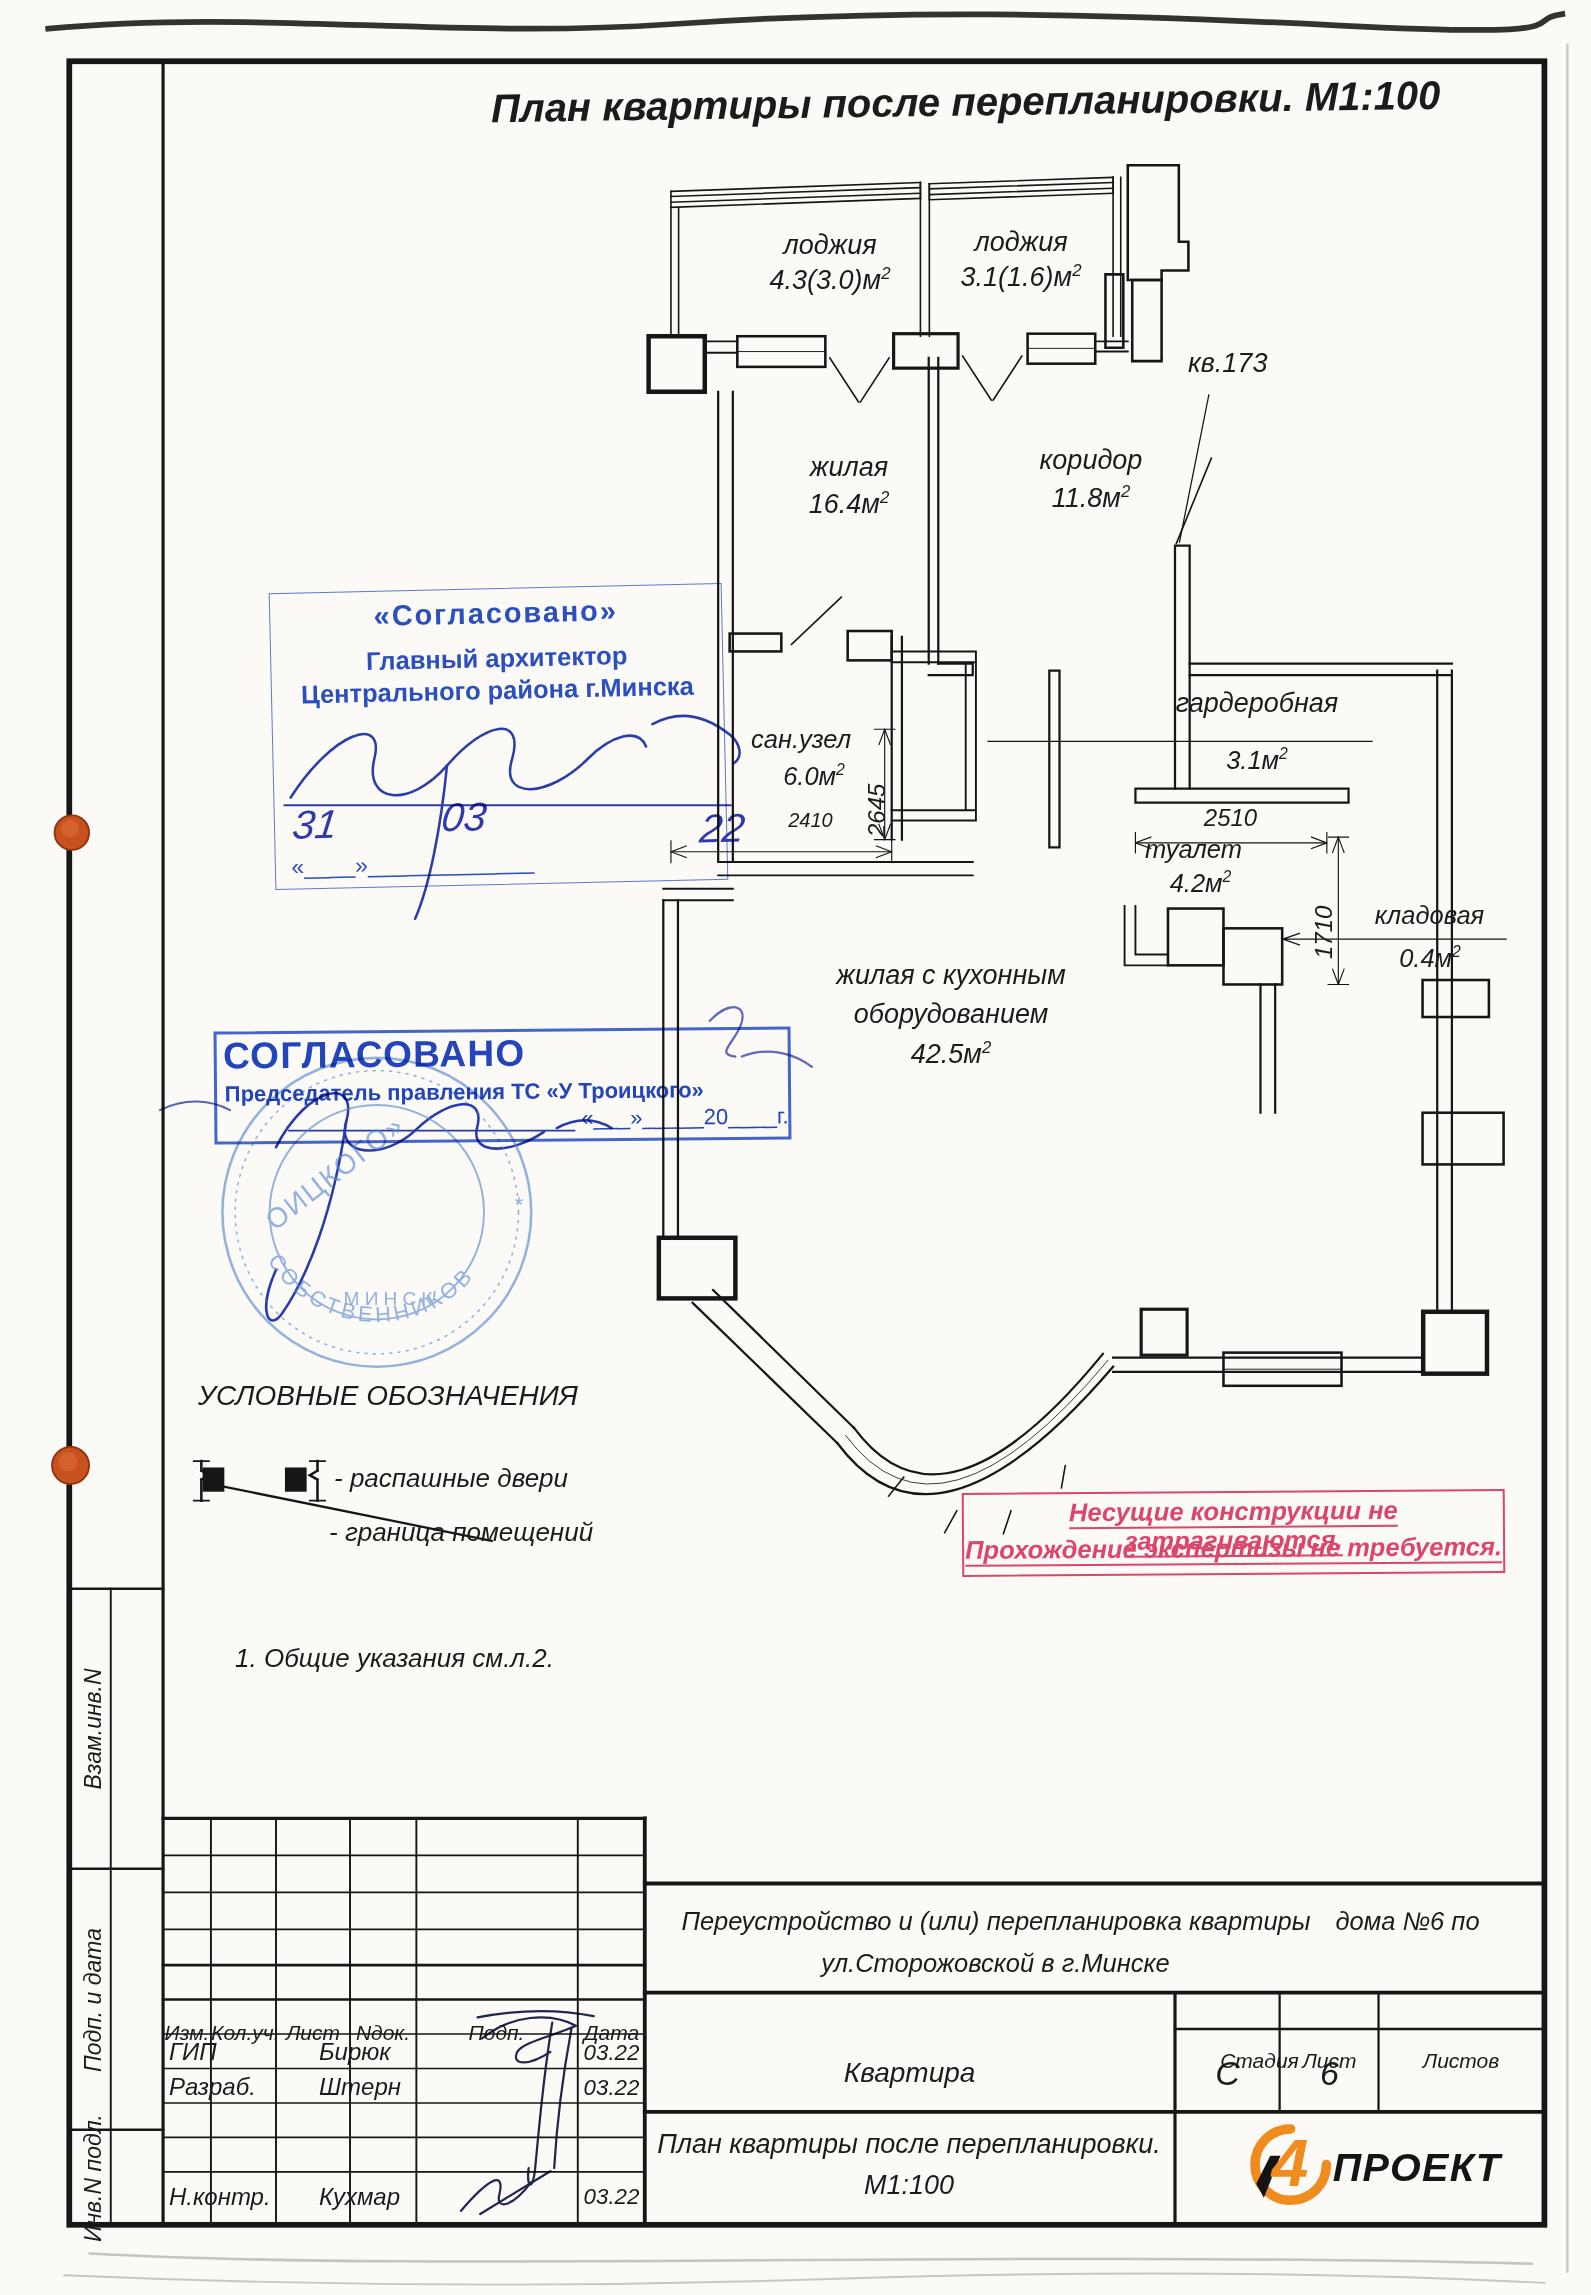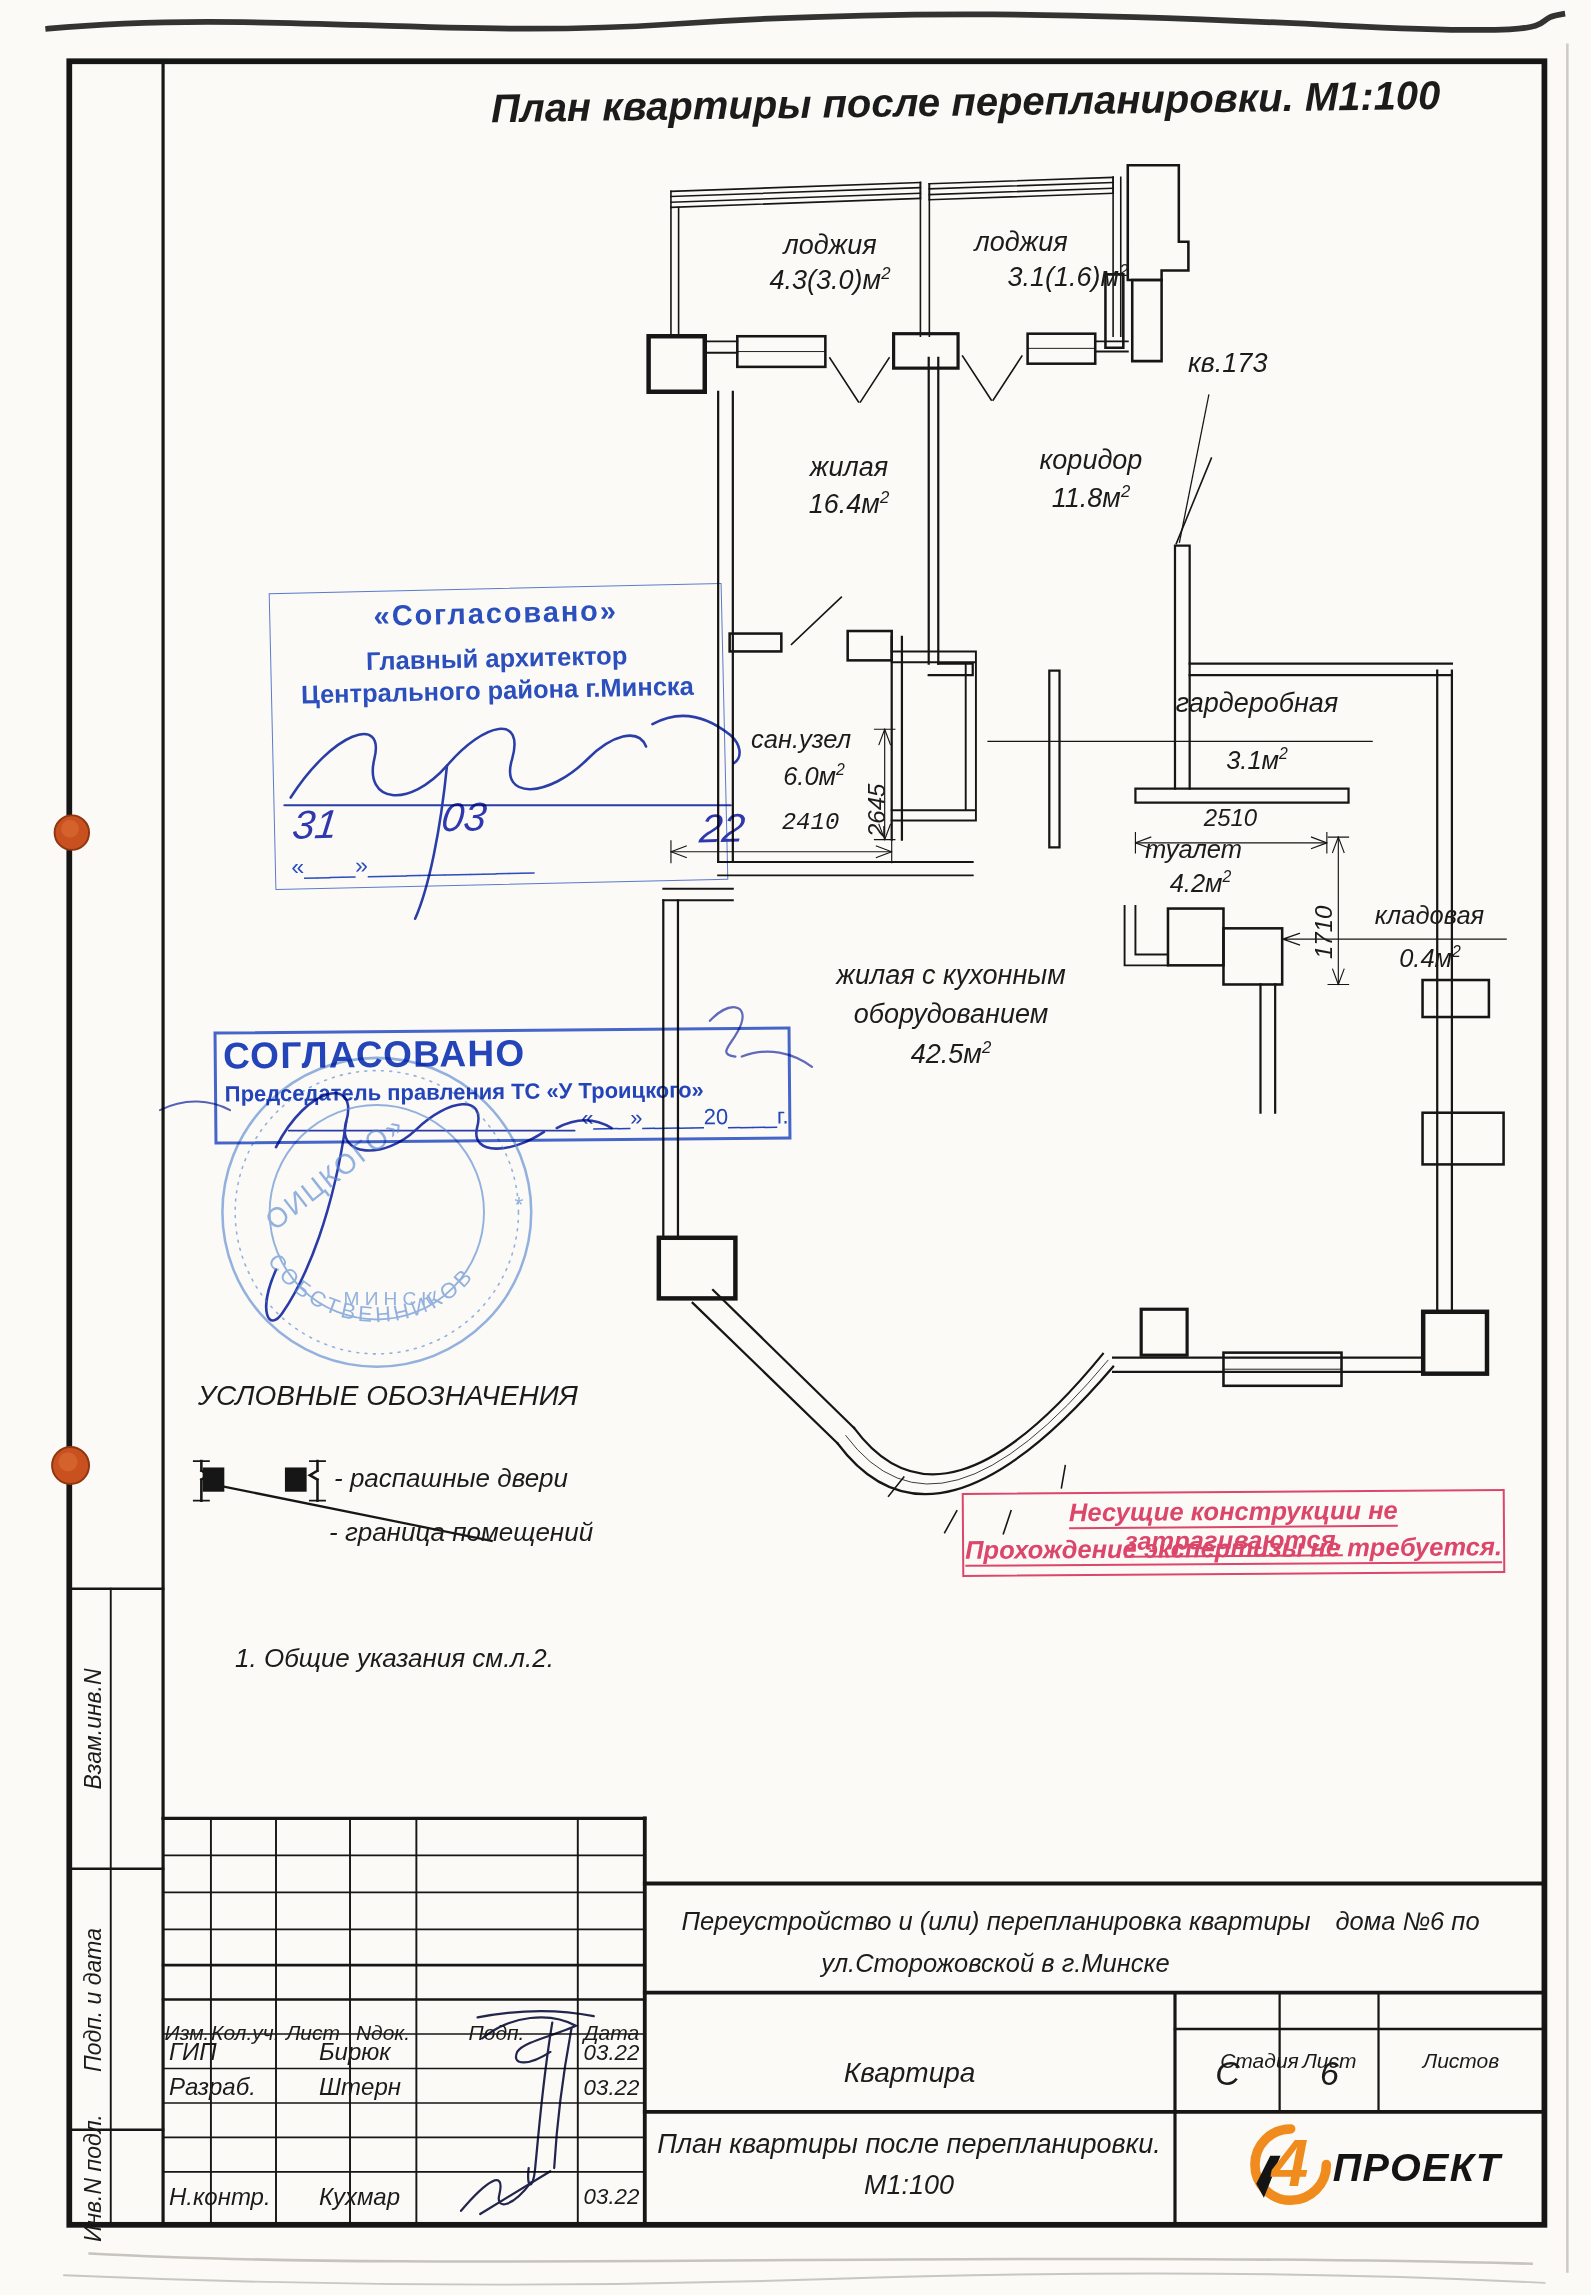--- a/index.html
+++ b/index.html
@@ -10,30 +10,30 @@
   .c{text-align:center;}
   .sup{font-size:.62em;vertical-align:super;}
   .rot{transform:rotate(-90deg);transform-origin:0 0;}
   .vlabel{position:absolute;white-space:nowrap;font-style:italic;font-size:23px;
           transform:translate(-50%,-50%) rotate(-90deg);}
   
   [data-name="page-title"]{left:491px;top:80px;width:881px;font-size:40px;font-weight:bold;transform:rotate(-.8deg);}
   [data-name="room-loggia1-name"]{left:728px;top:230px;width:204px;font-size:27px;}
   [data-name="room-loggia1-area"]{left:728px;top:264px;width:204px;font-size:27px;}
   [data-name="room-loggia2-name"]{left:919px;top:227px;width:204px;font-size:27px;}
-  [data-name="room-loggia2-area"]{left:919px;top:261px;width:204px;font-size:27px;margin-left:47px;}
+  [data-name="room-loggia2-area"]{left:919px;top:261px;width:204px;font-size:27px;}
   [data-name="room-living-name"]{left:747px;top:452px;width:204px;font-size:27px;}
   [data-name="room-living-area"]{left:747px;top:488px;width:204px;font-size:27px;}
   [data-name="room-corridor-name"]{left:989px;top:445px;width:204px;font-size:27px;}
   [data-name="room-corridor-area"]{left:989px;top:482px;width:204px;font-size:27px;}
   [data-name="neighbor-apartment-label"]{left:1188px;top:348px;font-size:27px;}
   [data-name="room-bathroom-name"]{left:721px;top:725px;width:160px;font-size:25.5px;}
   [data-name="room-bathroom-area"]{left:734px;top:761px;width:160px;font-size:25.5px;}
   [data-name="dim-2645"]{left:863px;top:837px;font-size:24px;}
-  [data-name="dim-2410"]{left:715px;top:809px;width:191px;font-size:24px;font-family:Liberation Mono, monospace;}
+  [data-name="dim-2410"]{left:715px;top:809px;width:191px;font-size:20px;}
   [data-name="room-wardrobe-name"]{left:1142px;top:688px;width:230px;font-size:27px;}
   [data-name="room-wardrobe-area"]{left:1142px;top:745px;width:230px;font-size:25.5px;}
   [data-name="dim-2510"]{left:1135px;top:804px;width:191px;font-size:24px;}
   [data-name="room-toilet-name"]{left:1117px;top:835px;width:153px;font-size:25.5px;}
   [data-name="room-toilet-area"]{left:1124px;top:868px;width:153px;font-size:25.5px;}
   [data-name="dim-1710"]{left:1310px;top:959px;font-size:24px;}
   [data-name="room-storage-name"]{left:1334px;top:901px;width:191px;font-size:25.5px;}
   [data-name="room-storage-area"]{left:1347px;top:943px;width:166px;font-size:25.5px;}
   [data-name="room-kitchen-name1"]{left:798px;top:960px;width:306px;font-size:27px;}
   [data-name="room-kitchen-name2"]{left:798px;top:999px;width:306px;font-size:27px;}

